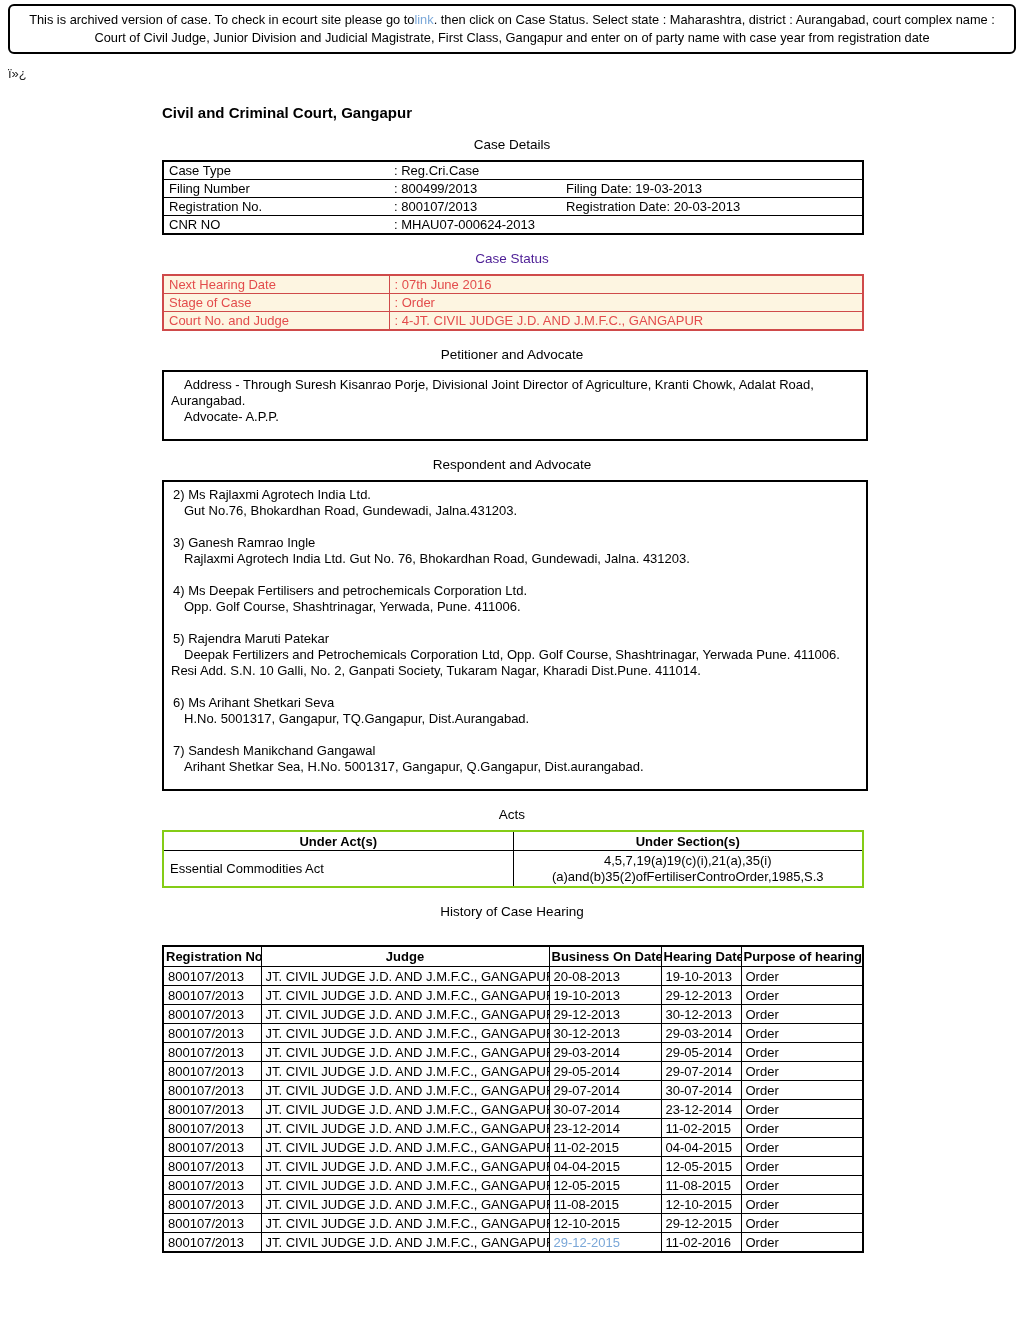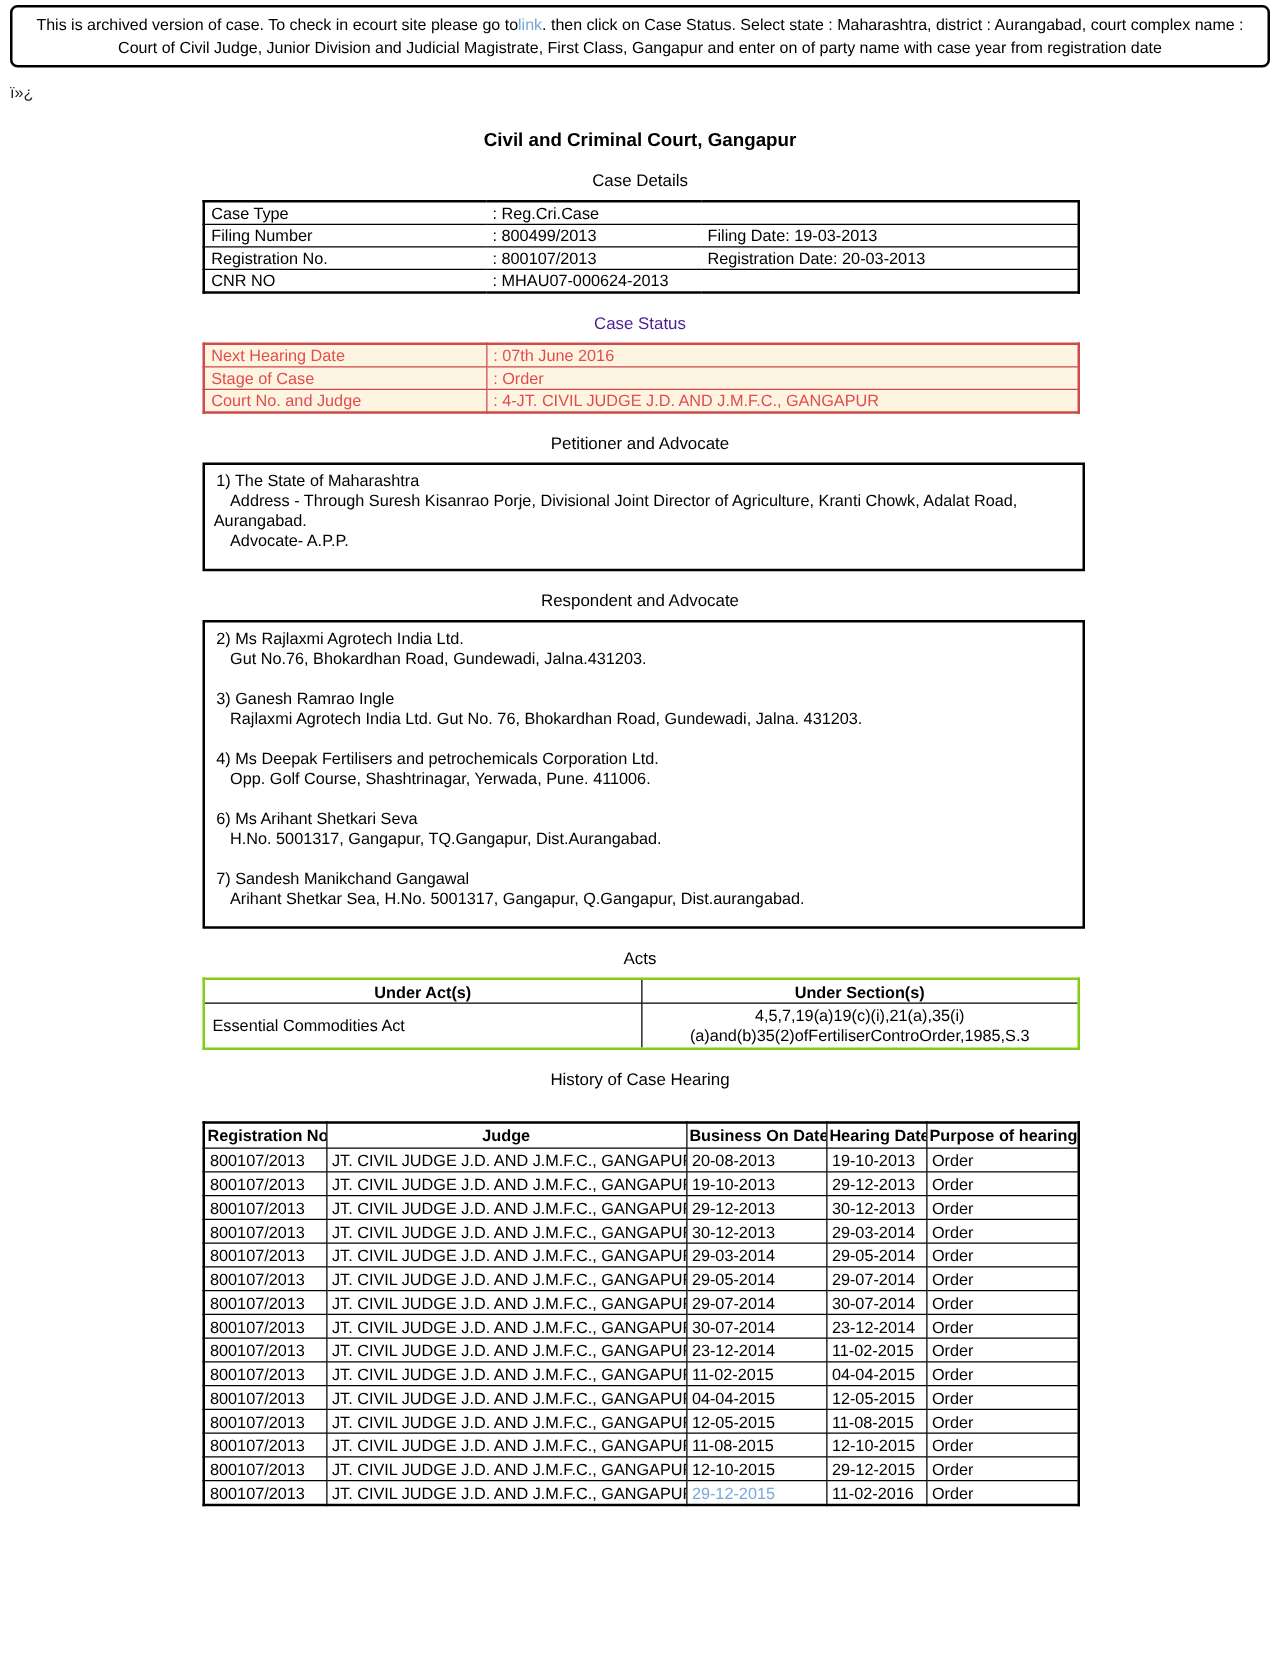--- a/index.html
+++ b/index.html
@@ -13,21 +13,21 @@
   .banner {
     margin:4px 8px 0 8px; border:2px solid #000; border-radius:6px;
     padding:5px 12px; text-align:center; line-height:1.4; font-size:12.8px;
     background:#fff;
   }
   .banner a { color:#7aa7d8; text-decoration:none; cursor:pointer; }
   .bom { margin:12px 0 0 8px; font-size:13px; color:#222; }
 
   .content { width:700px; margin:0 auto; }
 
-  .page-title { text-align:center; font-size:15px; font-weight:bold; margin:23px 0 0 0; }
+  .page-title { font-size:15px; font-weight:bold; margin:23px 0 0 0; }
   .section-heading { text-align:center; font-size:13.5px; font-weight:normal; margin:16px 0 8px 0; }
   .section-heading.red { color:#4c1d95; }
 
   table { border-collapse:collapse; table-layout:fixed; width:700px; font-size:13px; }
 
   
   .cd-table { border:2px solid #000; }
   .cd-table td {
     border-style:solid none; border-width:1px 0; border-color:#000;
     padding:1px 5px; height:17px; overflow:hidden; white-space:nowrap;
@@ -122,40 +122,43 @@
       <td>Court No. and Judge</td>
       <td>: 4-JT. CIVIL JUDGE J.D. AND J.M.F.C., GANGAPUR</td>
     </tr>
   </tbody>
     </table>
 
   <div class="section-heading">Petitioner and Advocate</div>
 
   <div class="party-box">
     <div class="party">
-      <p class="party-name">1) The State of Maharashtra</p>
       <p class="party-address">Address - Through Suresh Kisanrao Porje, Divisional Joint Director of Agriculture, Kranti Chowk, Adalat Road, Aurangabad.</p>
       <p class="party-advocate">Advocate- A.P.P.</p>
     </div>
   </div>
 
   <div class="section-heading">Respondent and Advocate</div>
 
   <div class="party-box">
       <div class="party">
         <p class="party-name">2) Ms Rajlaxmi Agrotech India Ltd.</p>
         <p class="party-address">Gut No.76, Bhokardhan Road, Gundewadi, Jalna.431203.</p>
       </div>
       <div class="party">
         <p class="party-name">3) Ganesh Ramrao Ingle</p>
         <p class="party-address">Rajlaxmi Agrotech India Ltd. Gut No. 76, Bhokardhan Road, Gundewadi, Jalna. 431203.</p>
       </div>
       <div class="party">
         <p class="party-name">4) Ms Deepak Fertilisers and petrochemicals Corporation Ltd.</p>
         <p class="party-address">Opp. Golf Course, Shashtrinagar, Yerwada, Pune. 411006.</p>
+      </div>
+      <div class="party">
+        <p class="party-name">5) Rajendra Maruti Patekar</p>
+        <p class="party-address">Deepak Fertilizers and Petrochemicals Corporation Ltd, Opp. Golf Course, Shashtrinagar, Yerwada Pune. 411006. Resi Add. S.N. 10 Galli, No. 2, Ganpati Society, Tukaram Nagar, Kharadi Dist.Pune. 411014.</p>
       </div>
       <div class="party">
         <p class="party-name">6) Ms Arihant Shetkari Seva</p>
         <p class="party-address">H.No. 5001317, Gangapur, TQ.Gangapur, Dist.Aurangabad.</p>
       </div>
       <div class="party">
         <p class="party-name">7) Sandesh Manikchand Gangawal</p>
         <p class="party-address">Arihant Shetkar Sea, H.No. 5001317, Gangapur, Q.Gangapur, Dist.aurangabad.</p>
       </div>
     </div>

